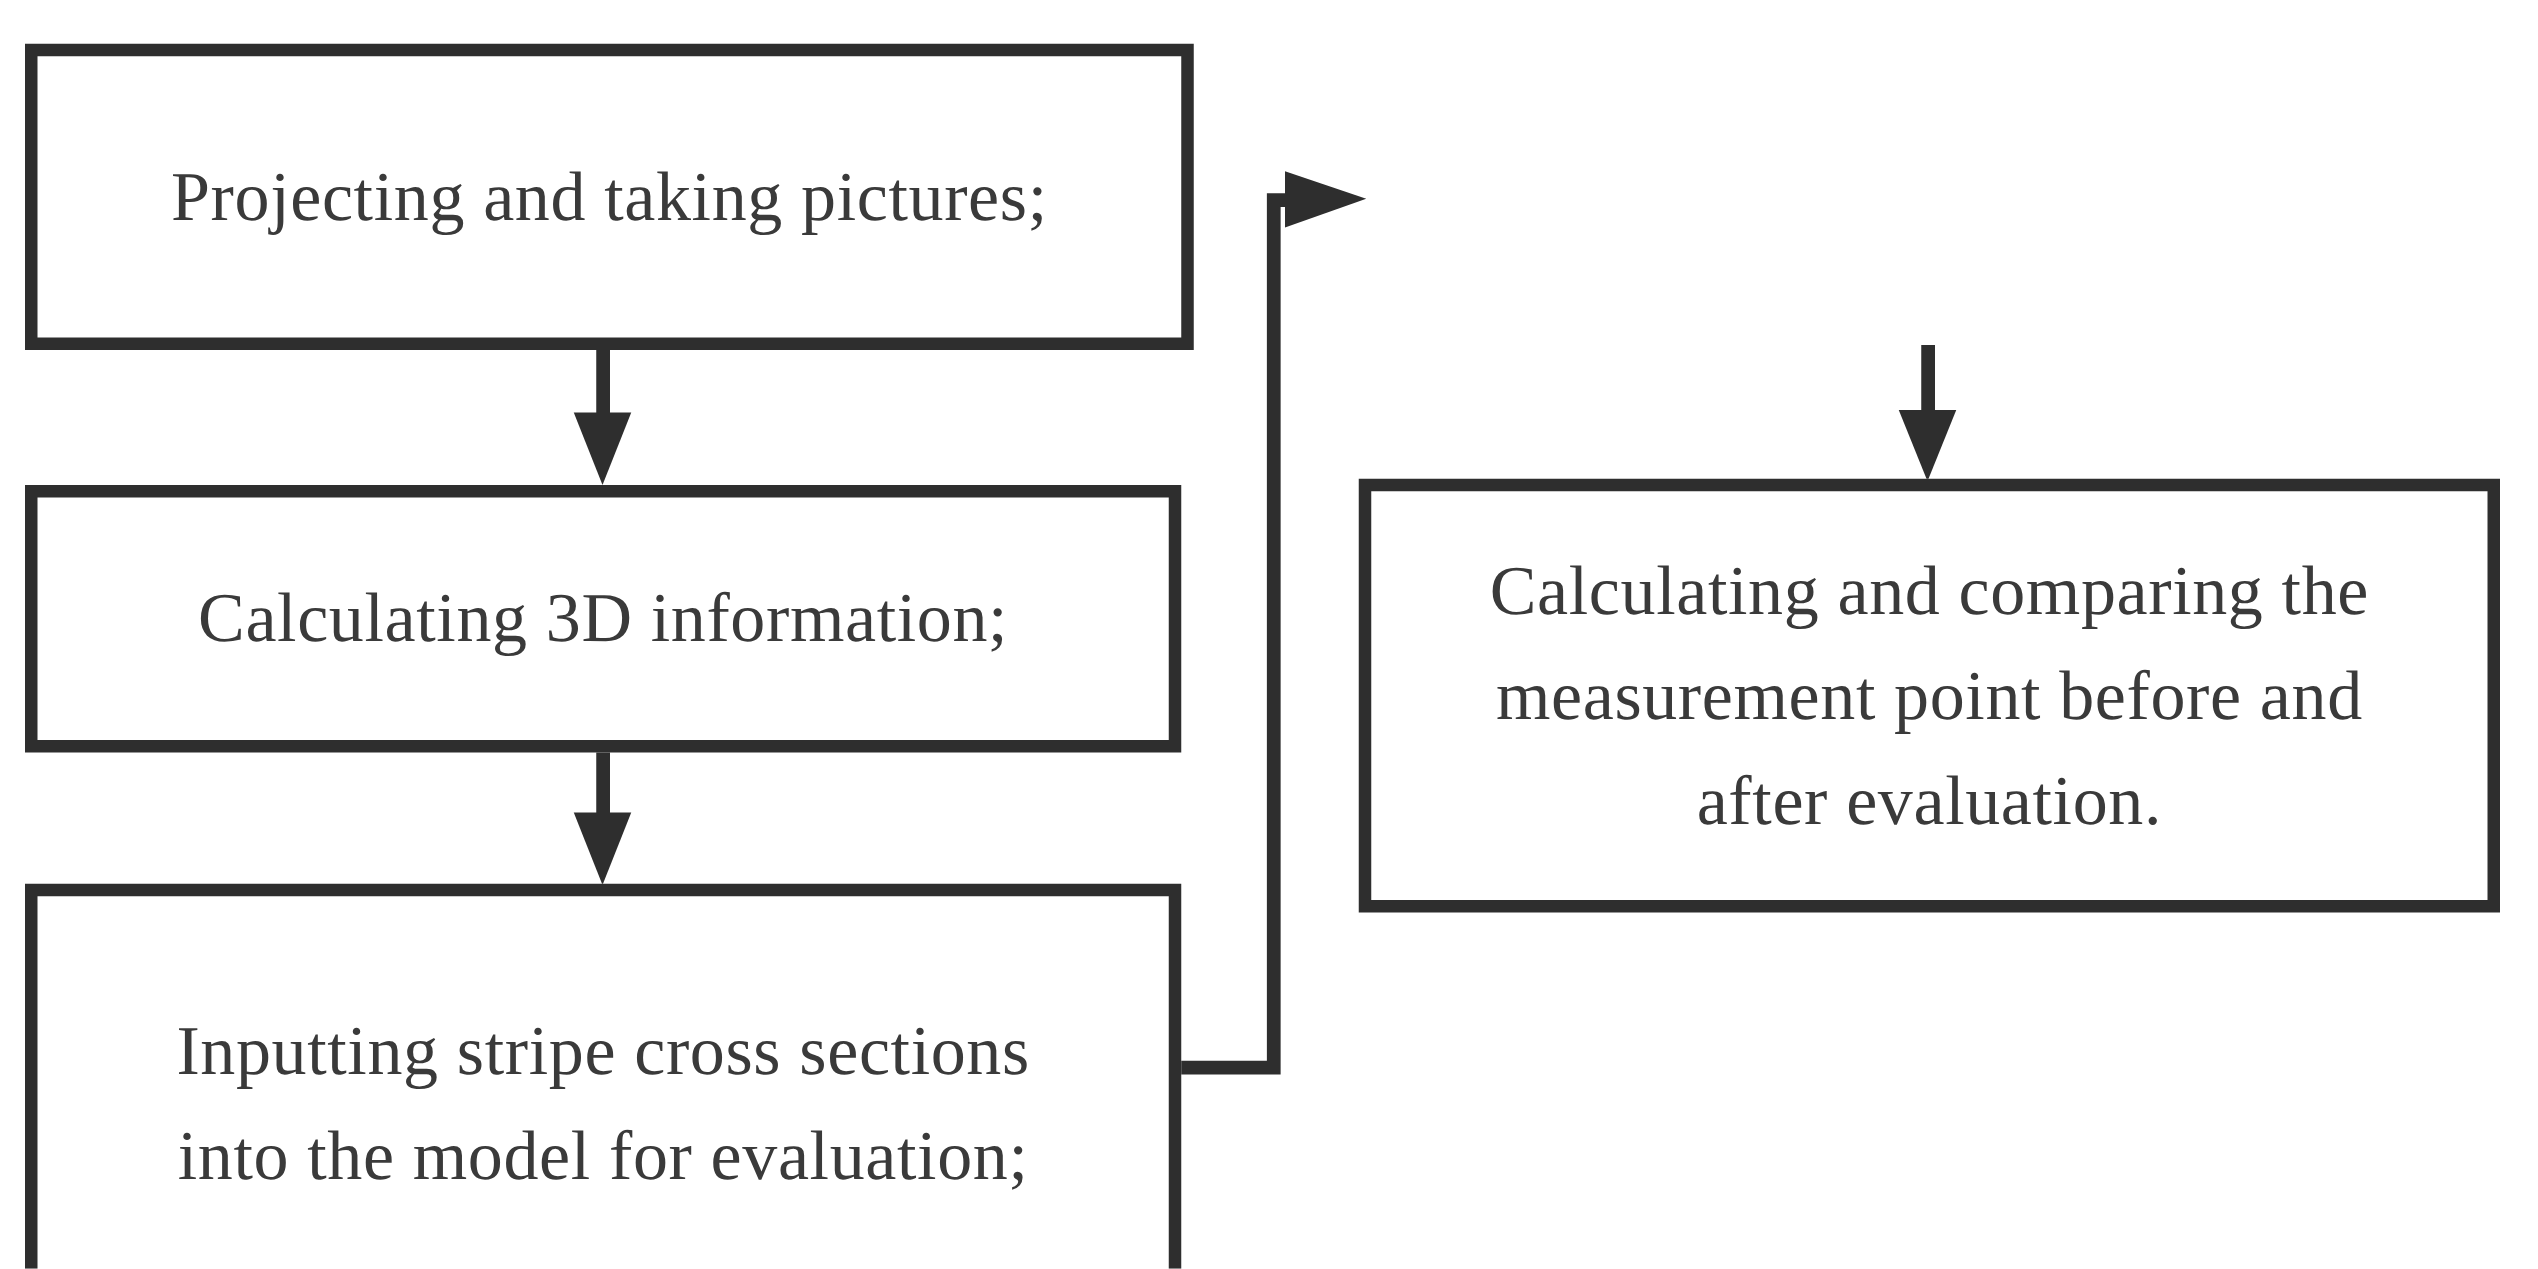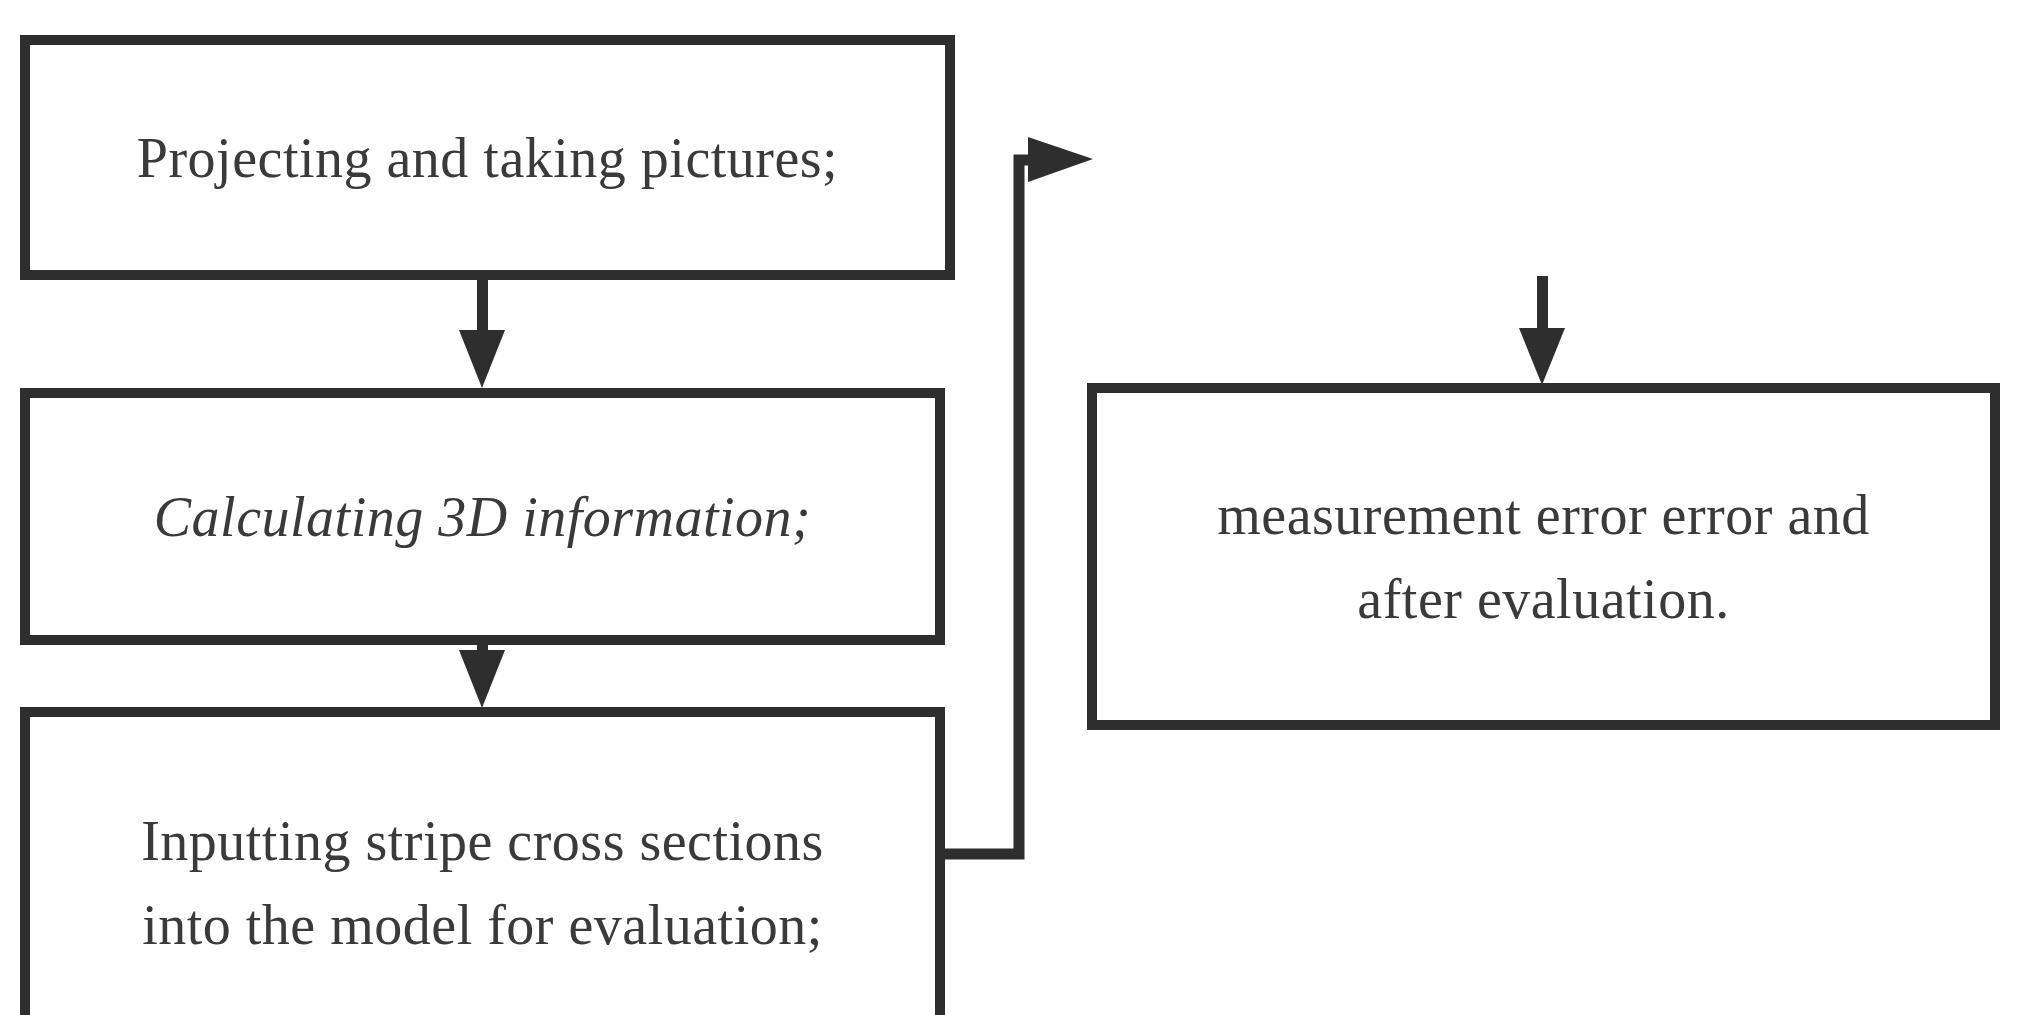--- a/index.html
+++ b/index.html
@@ -35,21 +35,21 @@
     text-align: center;
     color: #3a3a3a;
     font-size: 56px;
     line-height: 84px;
     letter-spacing: 0.5px;
   }
   .flow-box .line {
     white-space: nowrap;
   }
   .box-1 { left: 20px;   top: 35px;  width: 935px; height: 245px; }
-  .box-2 { left: 20px;   top: 388px; width: 925px; height: 257px; font-style: italic; }
+  .box-2 { left: 20px;   top: 388px; width: 925px; height: 214px; }
   .box-3 { left: 20px;   top: 707px; width: 925px; height: 352px; }
   .box-4 { left: 1087px; top: 35px;  width: 913px; height: 245px; }
   .box-5 { left: 1087px; top: 383px; width: 913px; height: 347px; }
 </style>
 </head>
 <body>
 
 <div class="canvas">
 
   <svg class="arrow-layer" viewBox="0 0 2030 1015" xmlns="http://www.w3.org/2000/svg">
@@ -83,17 +83,18 @@
     <div class="line">Calculating 3D information;</div>
   </div>
 
   <div class="flow-box box-3">
     <div class="line">Inputting stripe cross sections</div>
     <div class="line">into the model for evaluation;</div>
   </div>
 
 
   <div class="flow-box box-5">
-    <div class="line">measurement error error and</div>
+    <div class="line">Calculating and comparing the</div>
+    <div class="line">measurement point before and</div>
     <div class="line">after evaluation.</div>
   </div>
 
 </div>
 
 </body></html>

